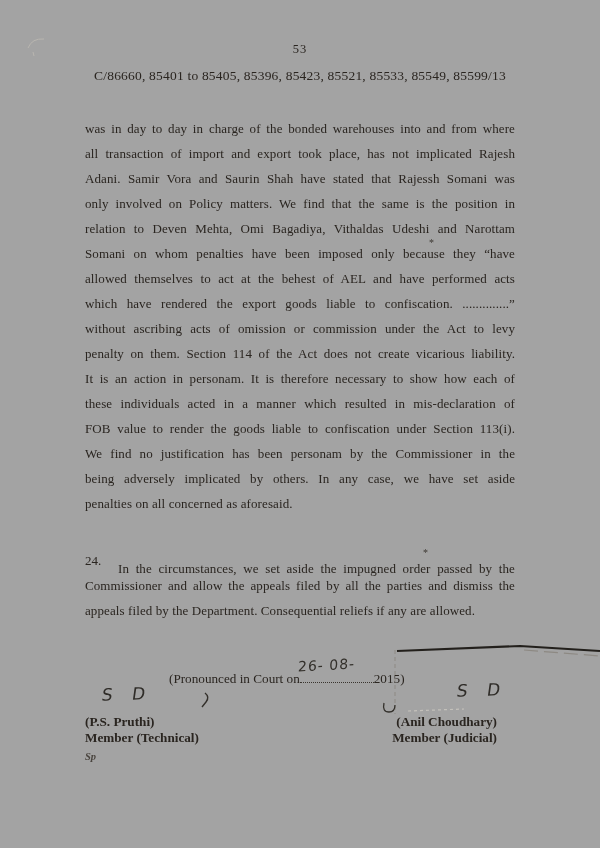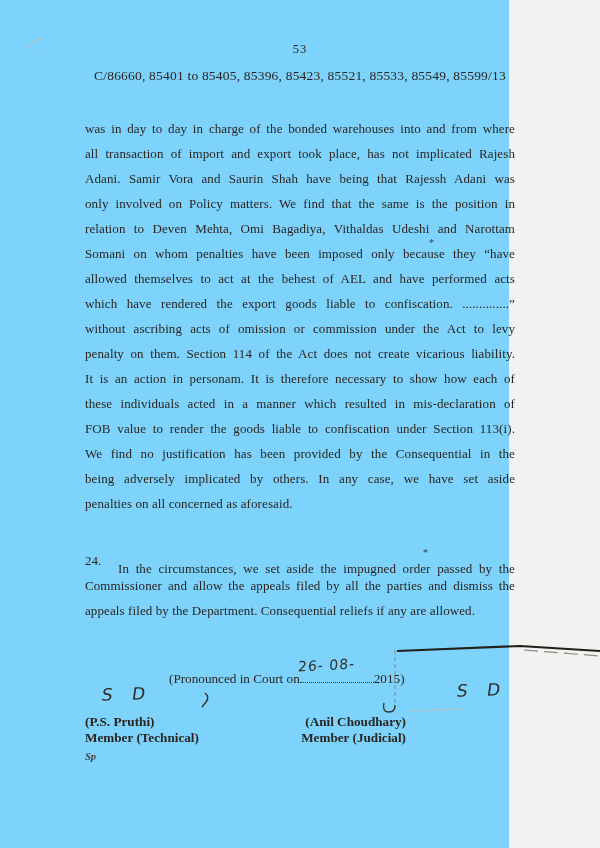--- a/index.html
+++ b/index.html
@@ -4,22 +4,22 @@
 <style>
   html,body{margin:0;padding:0;}
   body{
     width:600px;height:848px;
     background:#f2f2f0;
     font-family:"Liberation Serif", serif;
     position:relative;
     overflow:hidden;
   }
   .page{
-    position:absolute;left:0;top:0;width:509px;height:848px;
-    background:#7dd3fc;
+    position:absolute;left:0;top:0;width:600px;height:848px;
+    background:#a3a3a3;
     color:#2a2520;
   }
   .page-number{
     position:absolute;top:42px;left:0;width:600px;
     text-align:center;font-size:12.5px;letter-spacing:1px;
   }
   .case-line{
     position:absolute;top:68px;left:0;width:600px;
     text-align:center;font-size:13.5px;letter-spacing:.2px;
   }
@@ -76,32 +76,32 @@
 <body>
 
 <div class="page">
 
   <div class="page-number">53</div>
   <div class="case-line">C/86660, 85401 to 85405, 85396, 85423, 85521, 85533, 85549, 85599/13</div>
 
   <div class="textblock">
     <div class="line">was in day to day in charge of the bonded warehouses into and from where</div>
     <div class="line">all transaction of import and export took place, has not implicated Rajesh</div>
-    <div class="line">Adani.  Samir Vora and Saurin Shah have being that Rajessh Adani was</div>
+    <div class="line">Adani.  Samir Vora and Saurin Shah have stated that Rajessh Somani was</div>
     <div class="line">only involved on Policy matters.  We find that the same is the position in</div>
     <div class="line">relation to Deven Mehta, Omi Bagadiya, Vithaldas Udeshi and Narottam</div>
     <div class="line">Somani on whom penalties have been imposed only because they “have</div>
     <div class="line">allowed themselves to act at the behest of AEL and have performed acts</div>
     <div class="line">which have rendered the export goods liable to confiscation. ..............”</div>
     <div class="line">without ascribing acts of omission or commission under the Act to levy</div>
     <div class="line">penalty on them.  Section 114 of the Act does not create vicarious liability.</div>
     <div class="line">It is an action in personam.  It is therefore necessary to show how each of</div>
     <div class="line">these individuals acted in a manner which resulted in mis-declaration of</div>
     <div class="line">FOB value to render the goods liable to confiscation under Section 113(i).</div>
-    <div class="line">We find no justification has been provided by the Consequential in the</div>
+    <div class="line">We find no justification has been personam by the Commissioner in the</div>
     <div class="line">being adversely implicated by others.  In any case, we have set aside</div>
     <div class="line lastline">penalties on all concerned as aforesaid.</div>
 
     <div class="para-gap"></div>
 
     <div class="numline">
       <span class="pnum">24.</span>
       <span class="ptext">In the circumstances, we set aside the impugned order passed by the</span>
     </div>
     <div class="line">Commissioner and allow the appeals filed by all the parties and dismiss the</div>

